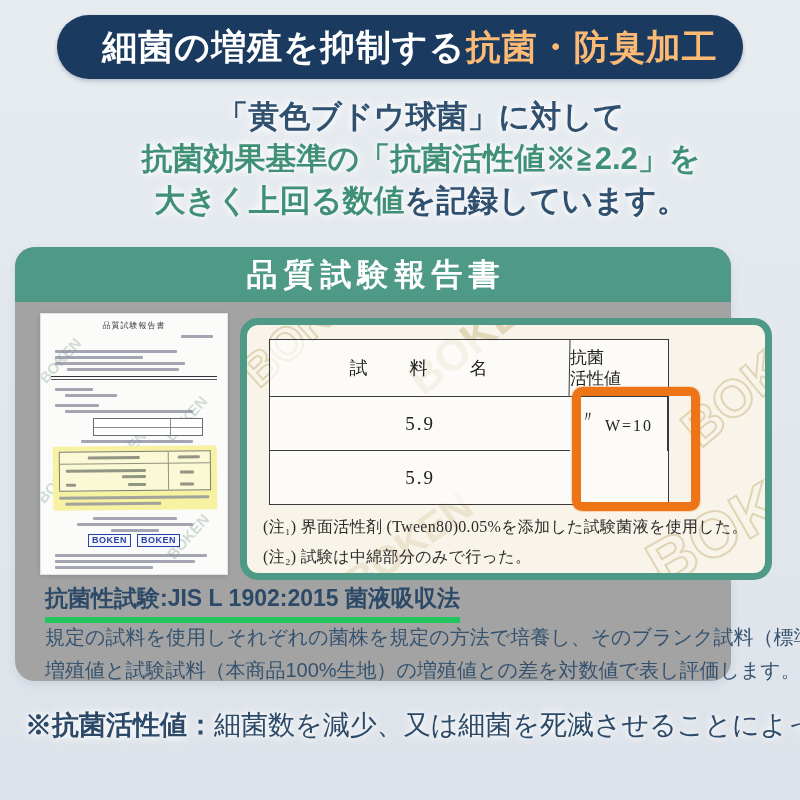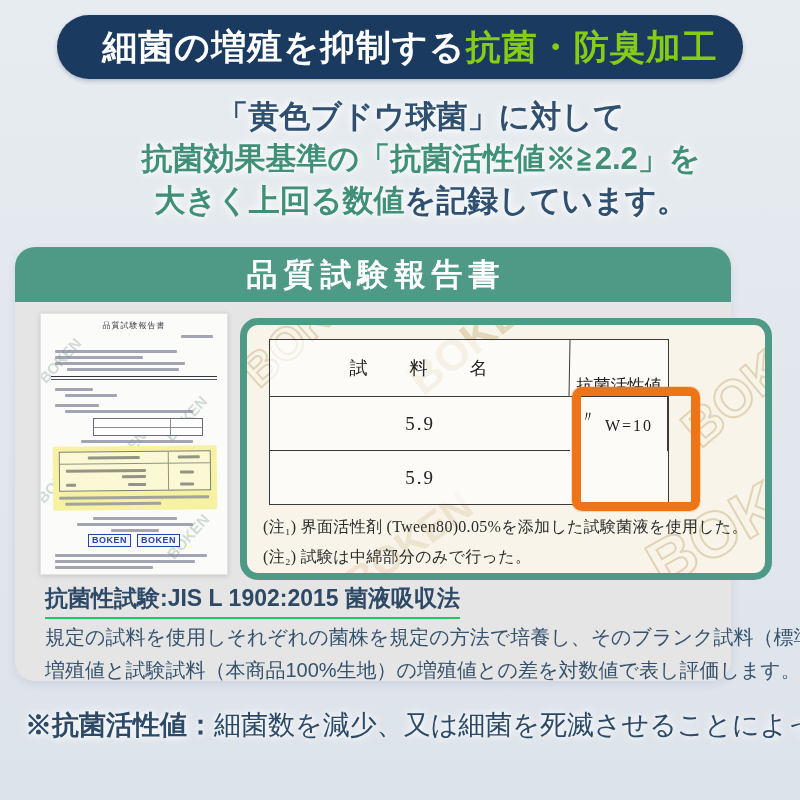--- a/index.html
+++ b/index.html
@@ -13,34 +13,34 @@
   }
   
   .banner {
     position:absolute; left:57px; top:15px; width:686px; height:64px;
     background:#1b3a5f; border-radius:32px;
     display:flex; align-items:center; justify-content:center;
     box-shadow:0 2px 4px rgba(20,40,70,.25);
   }
   .banner span { font-size:35px; font-weight:700; letter-spacing:1px; white-space:nowrap; }
   .banner .t-main { color:#ffffff;margin-left:20px; }
-  .banner .t-accent { color:#84cc16; }
+  .banner .t-accent { color:#fdba74; }
   
   .intro {
     position:absolute; left:0; top:96px; width:800px; text-align:center;
     font-size:31px; font-weight:700; line-height:42px;
     text-shadow:0 0 6px #ffffff, 0 0 12px #ffffff;
     margin-left:21px;
   }
   .navy { color:#30506f; }
   .green { color:#3f9076; }
   
   .card {
     position:absolute; left:15px; top:247px; width:716px; height:434px;
-    background:#e5e5e5; border-radius:20px;
+    background:#a3a3a3; border-radius:20px;
     box-shadow:0 3px 10px rgba(40,60,90,.10);
   }
   .card-header {
     position:absolute; left:0; top:0; width:100%; height:55px;
     background:#4f9a86; border-radius:20px 20px 0 0;
     display:flex; align-items:center; justify-content:center;
   }
   .card-header span {
     color:#ffffff; font-size:31px; font-weight:700; letter-spacing:6px;
     text-indent:6px; white-space:nowrap;
@@ -108,39 +108,39 @@
     font-family:"Liberation Serif", serif; color:#222;
   }
   .rtable > div { position:relative; }
   .c-head1 {
     border-right:1.6px solid #3a3a3a; border-bottom:1.6px solid #3a3a3a;
     display:flex; align-items:center; justify-content:center;
     font-size:18px; letter-spacing:2px; transform:skewX(-1deg);
   }
   .c-head2 {
     border-bottom:1.6px solid #3a3a3a;
-    display:flex; flex-direction:row; align-items:flex-end; justify-content:center;
+    display:flex; flex-direction:column; align-items:flex-start; justify-content:center;
     font-size:17px; line-height:21px;
   }
   .c-s1 { border-right:1.6px solid #3a3a3a; border-bottom:1.3px solid #3a3a3a; padding:6px 10px 0 10px; font-size:15.5px; }
   .c-v1 { border-bottom:1.3px solid #3a3a3a; display:flex; align-items:center; justify-content:center; font-size:19px; letter-spacing:2px; }
   .c-s2 { border-right:1.6px solid #3a3a3a; padding:10px 10px 0 10px; font-size:15.5px; }
   .c-v2 { display:flex; align-items:center; justify-content:center; font-size:19px; letter-spacing:2px; }
   .wcode { position:absolute; right:14px; bottom:6px; font-size:16px; letter-spacing:2px; }
   .highlight {
     position:absolute; left:325px; top:62px; width:128px; height:124px;
     border:9px solid #ee7517; border-radius:10px;
     box-shadow:0 0 0 1px rgba(238,117,23,.25);
   }
   .note { position:absolute; left:16px; font-family:"Liberation Serif", serif; font-size:16px; color:#2b2b2b; letter-spacing:.3px; white-space:nowrap; }
   
   .method-heading {
     position:absolute; left:30px; top:336px;
     font-size:23px; font-weight:700; color:#2c4a68;
-    border-bottom:2px solid #22c55e; padding-bottom:3px; white-space:nowrap;
+    border-bottom:6px solid #22c55e; padding-bottom:3px; white-space:nowrap;
   }
   .method-body {
     position:absolute; left:30px; top:374px; width:716px;
     font-size:20px; line-height:33px; color:#35536f; white-space:nowrap;
   }
   
   .footnote {
     position:absolute; left:25px; top:704px; width:760px;
     font-size:27px; line-height:42px; color:#2c4a68;
     text-shadow:0 0 6px #ffffff, 0 0 12px #ffffff; white-space:nowrap;

